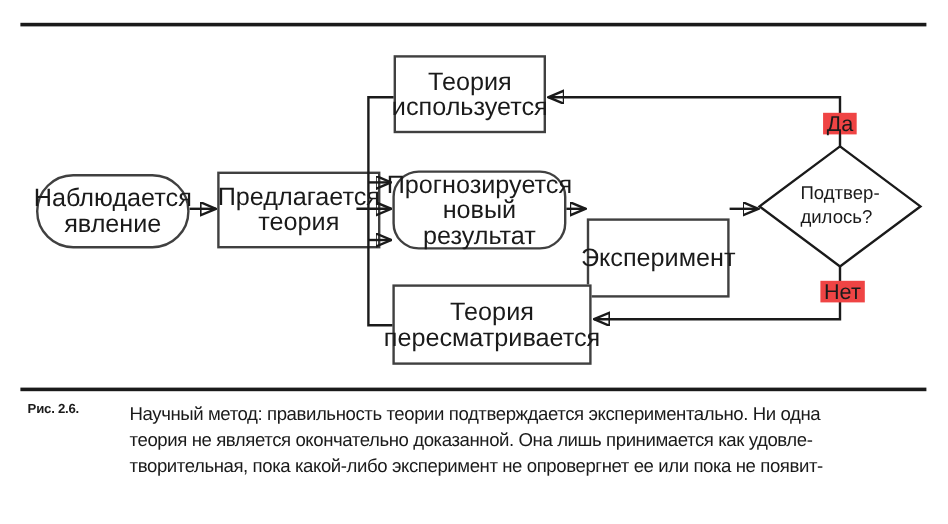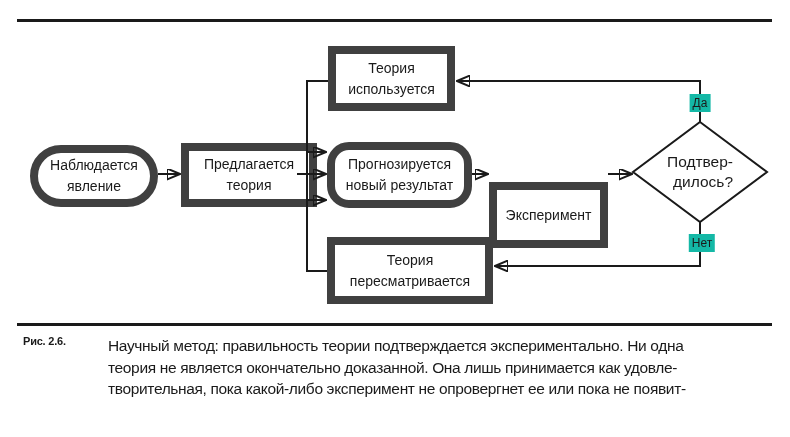--- a/index.html
+++ b/index.html
@@ -13,24 +13,24 @@
     overflow:hidden;
   }
   .rule{position:absolute;background:#1a1a1a;}
   .rule.top{left:17px;top:19px;width:755px;height:2.5px;}
   .rule.caption{left:17px;top:323px;width:755px;height:3px;}
 
   .node{
     position:absolute;
     box-sizing:border-box;
     background:#ffffff;
-    border:8px solid #404040;
+    border:2px solid #404040;
     display:flex;align-items:center;justify-content:center;
     text-align:center;
-    font-size:14px;line-height:21px;
+    font-size:21px;line-height:21px;
     white-space:pre-line;
     z-index:1;
   }
   .node.stadium{border-radius:31px;}
   .node.observe{left:30px;top:145px;width:128px;height:62px;}
   .node.propose{left:181px;top:143px;width:136px;height:64px;}
   .node.use{left:328px;top:46px;width:127px;height:65px;}
   .node.predict{left:327px;top:142px;width:145px;height:66px;border-radius:22px;}
   .node.experiment{left:489px;top:142px;width:119px;height:66px;margin-top:40px;}
   .node.revise{left:327px;top:237px;width:166px;height:67px;}
@@ -40,27 +40,27 @@
     pointer-events:none;
   }
   svg.edges path, svg.edges polygon{
     fill:none;stroke:#1a1a1a;stroke-width:2px;
   }
   svg.edges polygon{fill:#ffffff;}
 
   .decision-text{
     position:absolute;left:650px;top:151px;width:100px;height:42px;
     display:flex;align-items:center;justify-content:center;
-    text-align:right;font-size:15.5px;line-height:20px;
+    text-align:left;font-size:15.5px;line-height:20px;
     white-space:pre-line;z-index:3;
   }
   .edge-label{
     position:absolute;z-index:3;
-    background:#14b8a6;
-    font-size:12px;line-height:16px;
+    background:#ef4444;
+    font-size:18px;line-height:16px;
     padding:1px 3px;
     transform:translateX(-50%);
   }
   .edge-label.yes{left:700px;top:94px;}
   .edge-label.no{left:702px;top:234px;}
 
   .caption-block{position:absolute;left:0;top:335px;width:790px;z-index:1;}
   .caption-rubric{
     position:absolute;left:23px;top:0;
     font-size:11px;font-weight:bold;letter-spacing:-0.2px;

